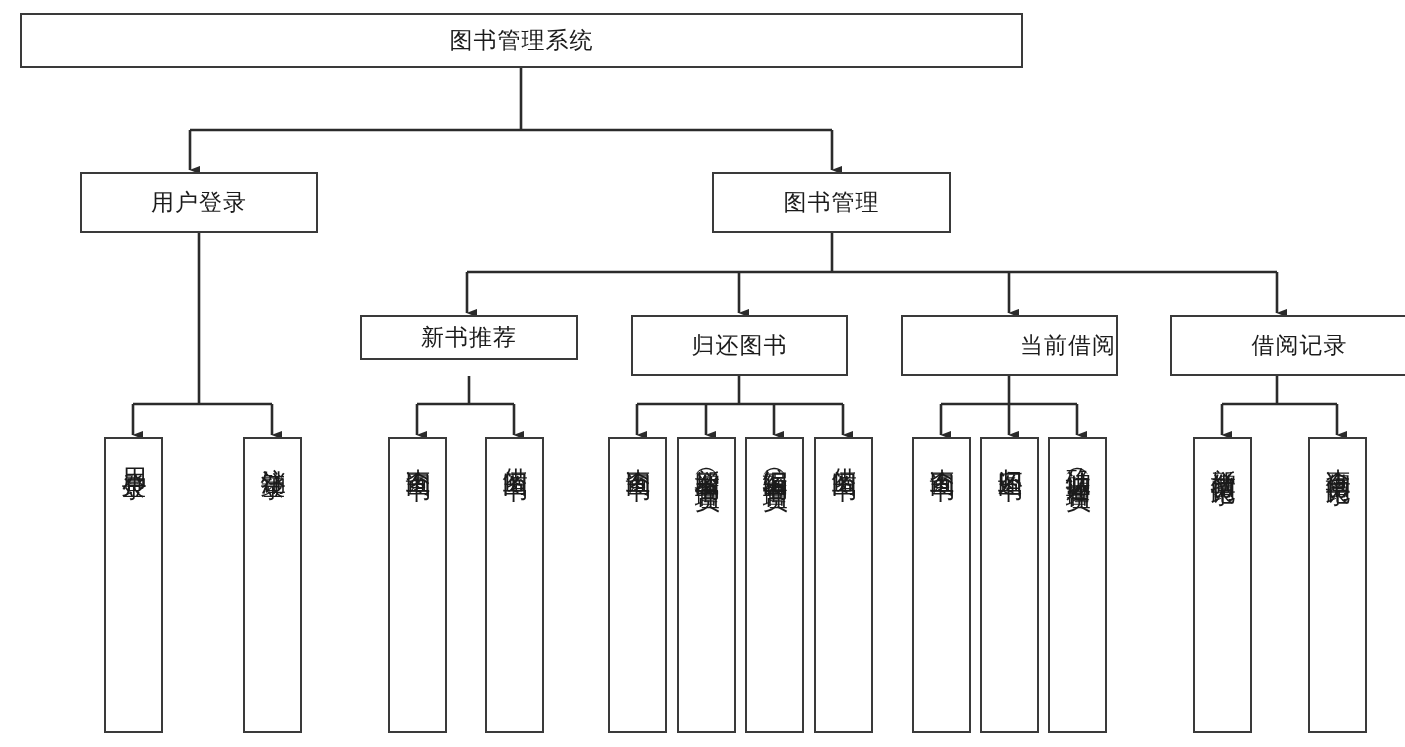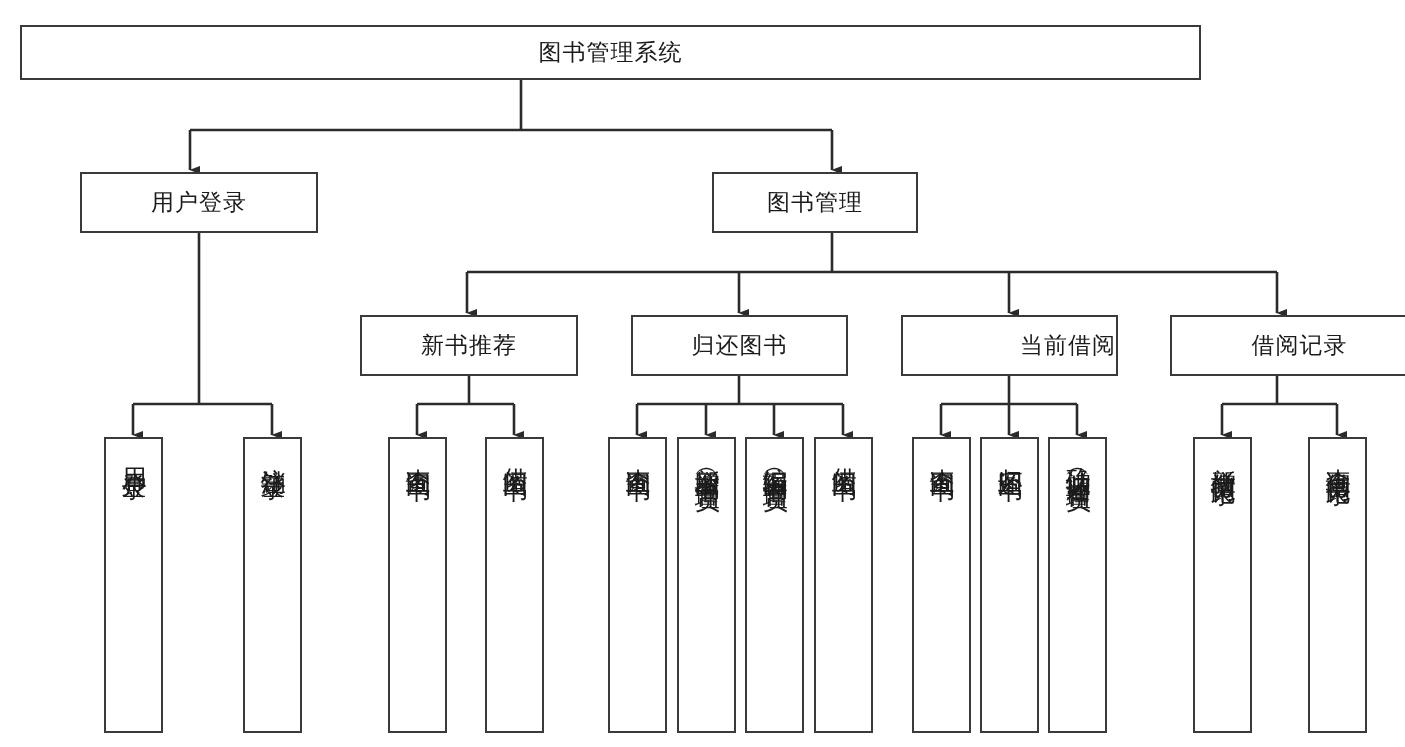--- a/index.html
+++ b/index.html
@@ -121,33 +121,33 @@
       <path d="M1009,404 L1009,435" marker-end="url(#arrowhead)"></path>
       <path d="M1077,404 L1077,435" marker-end="url(#arrowhead)"></path>
 
       <path d="M1277,376 L1277,404"></path>
       <path d="M1222,404 L1337,404"></path>
       <path d="M1222,404 L1222,435" marker-end="url(#arrowhead)"></path>
       <path d="M1337,404 L1337,435" marker-end="url(#arrowhead)"></path>
     </g>
   </svg>
 
-  <div class="node root horizontal" style="left:20px; top:25px; width:1181px; height:55px;">
+  <div class="node root horizontal" style="left:20px; top:13px; width:1003px; height:55px;">
     <span class="node-label">图书管理系统</span>
   </div>
 
   <div class="node horizontal" style="left:80px; top:172px; width:238px; height:61px;">
     <span class="node-label">用户登录</span>
   </div>
 
-  <div class="node horizontal" style="left:712px; top:172px; width:206px; height:61px;">
+  <div class="node horizontal" style="left:712px; top:172px; width:239px; height:61px;">
     <span class="node-label">图书管理</span>
   </div>
 
-  <div class="node horizontal" style="left:360px; top:315px; width:218px; height:61px;">
+  <div class="node horizontal" style="left:360px; top:315px; width:218px; height:45px;">
     <span class="node-label">新书推荐</span>
   </div>
 
   <div class="node horizontal" style="left:631px; top:315px; width:217px; height:61px;">
     <span class="node-label">归还图书</span>
   </div>
 
   <div class="node horizontal" style="left:901px; top:315px; width:217px; height:61px;justify-content:flex-end;">
     <span class="node-label">当前借阅</span>
   </div>

